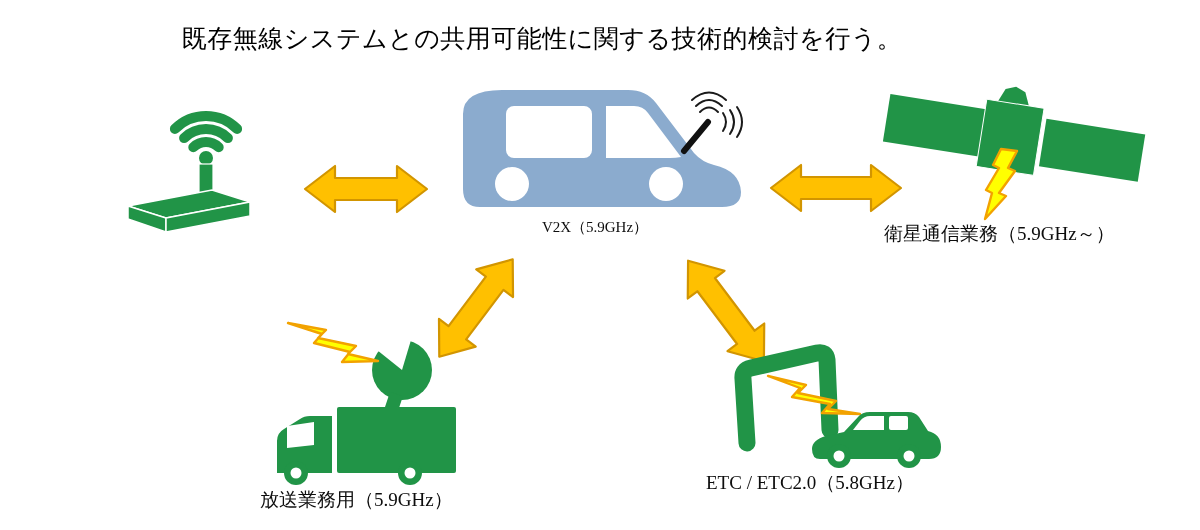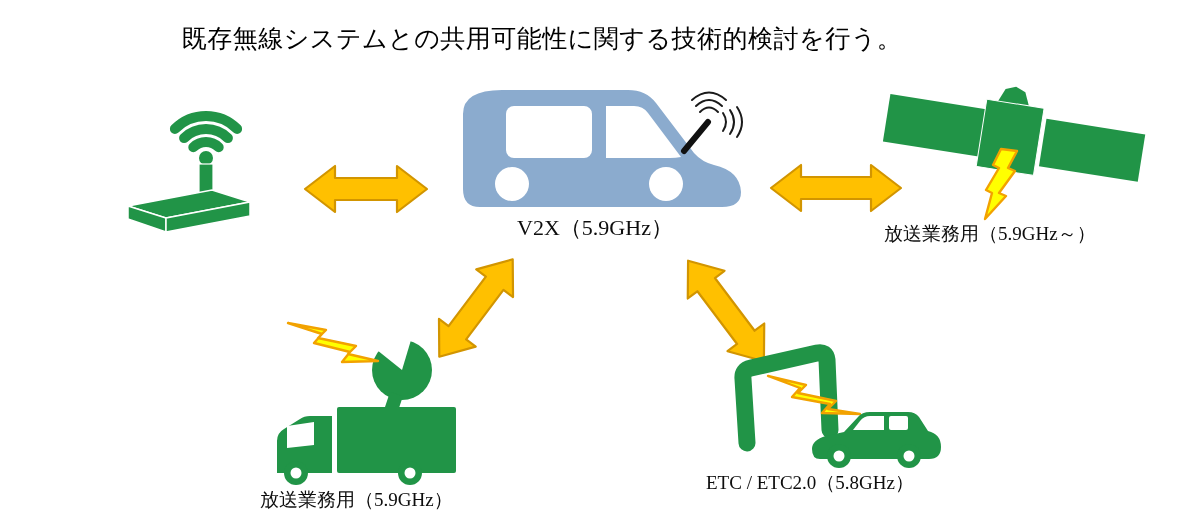--- a/index.html
+++ b/index.html
@@ -7,21 +7,21 @@
     position:relative;width:1200px;height:530px;background:#fff;overflow:hidden;
     font-family:Liberation Serif, serif;color:#000;padding-left:32px;
   }
   #diagram-svg{position:absolute;left:0;top:0;}
   .label{position:absolute;font-size:19px;color:#0d0d0d;white-space:nowrap;}
   .title{
     position:absolute;top:22px;left:42px;width:1000px;text-align:center;
     font-size:25px;color:#000;letter-spacing:0.5px;
   }
   .center-label{position:absolute;left:445px;top:215px;width:300px;text-align:center;
-    font-size:22px;line-height:25px;color:#0d0d0d;}
+    font-size:15px;line-height:25px;color:#0d0d0d;}
   .fill-green{fill:var(--green);}
   .fill-blue{fill:var(--car_blue);}
   .stroke-green{stroke:var(--green);}
   .arrow-shape{fill:var(--arrow_fill);stroke:var(--arrow_stroke);stroke-width:2.2;stroke-linejoin:round;}
   .bolt-shape{fill:var(--bolt_fill);stroke:var(--bolt_stroke);stroke-width:2.4;stroke-linejoin:round;}
   .white-fill{fill:#ffffff;}
   .wave{stroke:#1a1a1a;stroke-width:2;fill:none;stroke-linecap:round;}
 </style>
 </head>
 <body>
@@ -108,18 +108,18 @@
     </g>
   </svg>
 
   <div class="title">既存無線システムとの共用可能性に関する技術的検討を行う。</div>
 
 
   <div class="center-label">
     <div>V2X（5.9GHz）</div>
   </div>
 
-  <div class="label" style="left:884px;top:221px;">放送業務用（5.9GHz～）</div>
+  <div class="label" style="left:884px;top:221px;">衛星通信業務（5.9GHz～）</div>
 
   <div class="label" style="left:260px;top:487px;">放送業務用（5.9GHz）</div>
 
   <div class="label" style="left:706px;top:470px;">ETC / ETC2.0（5.8GHz）</div>
 </div>
 
 </body></html>

